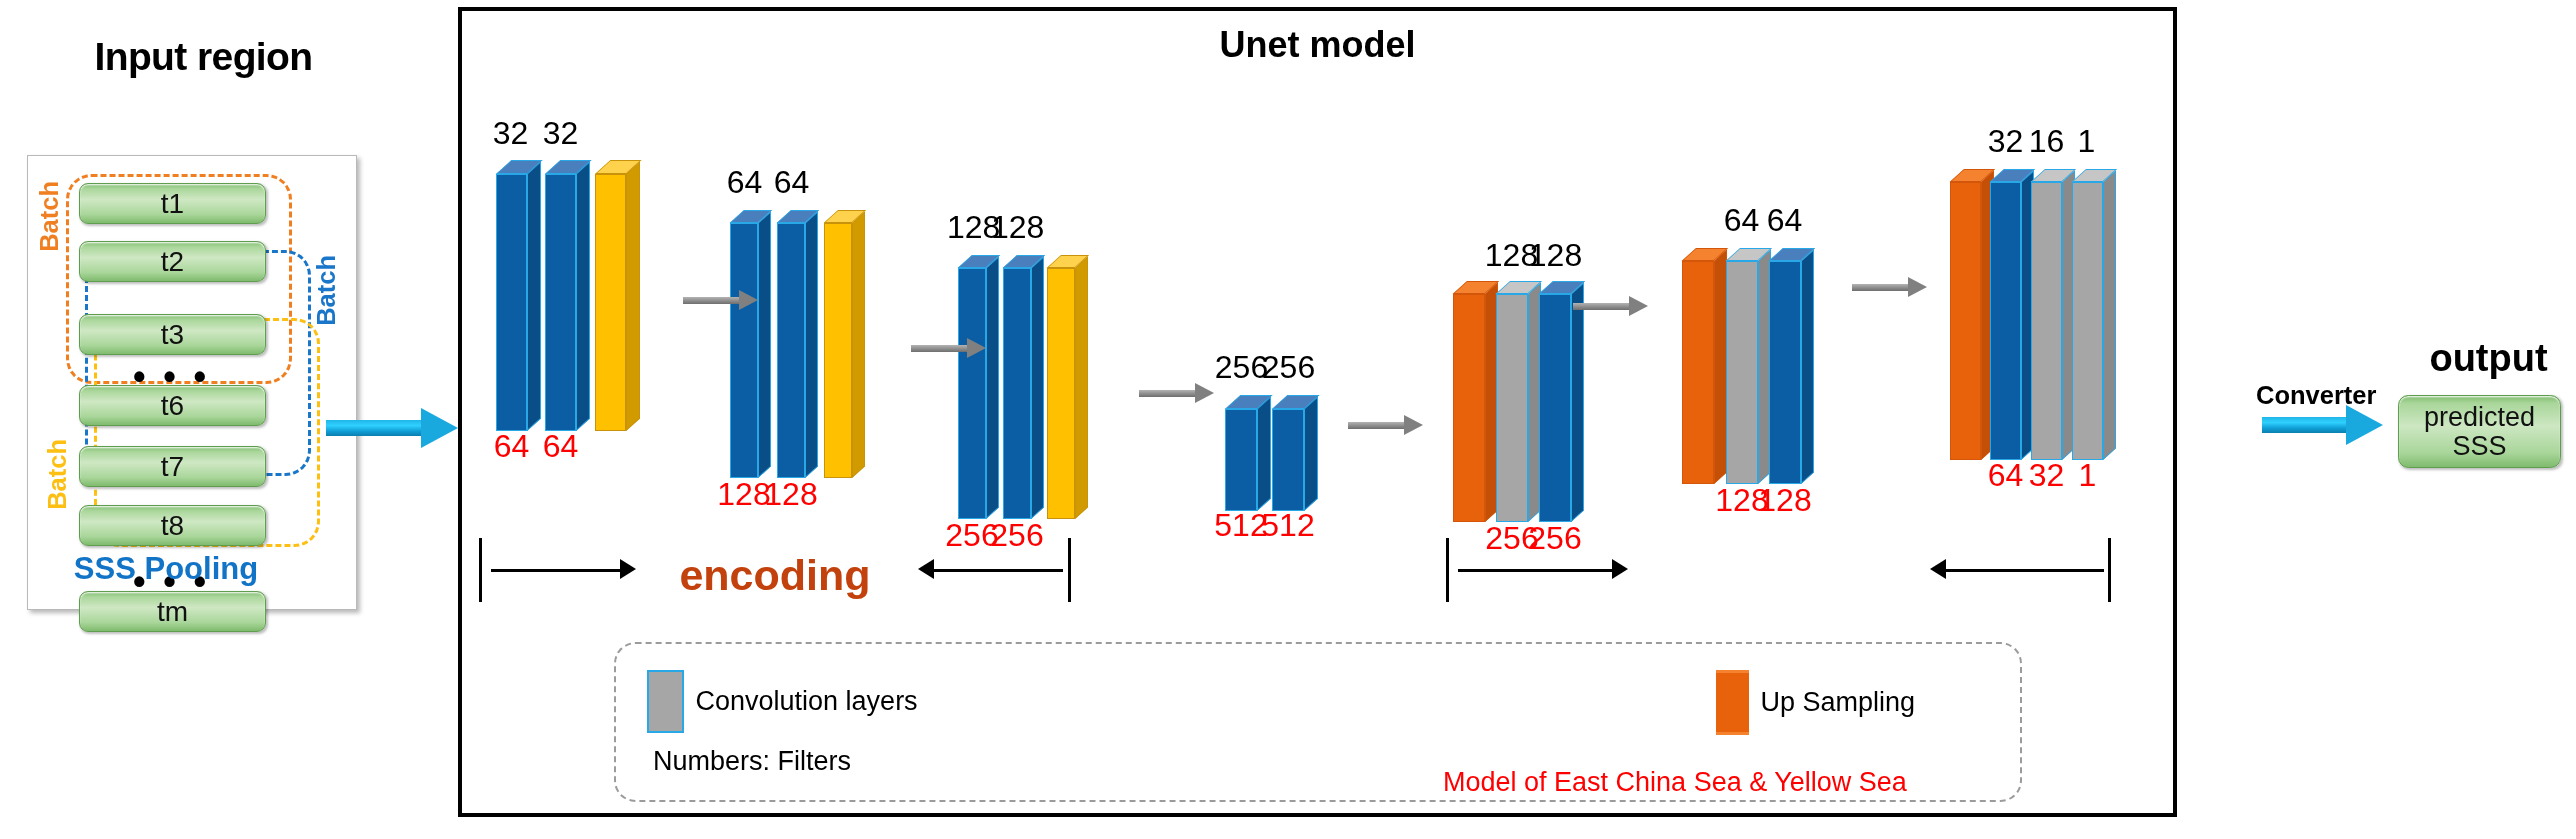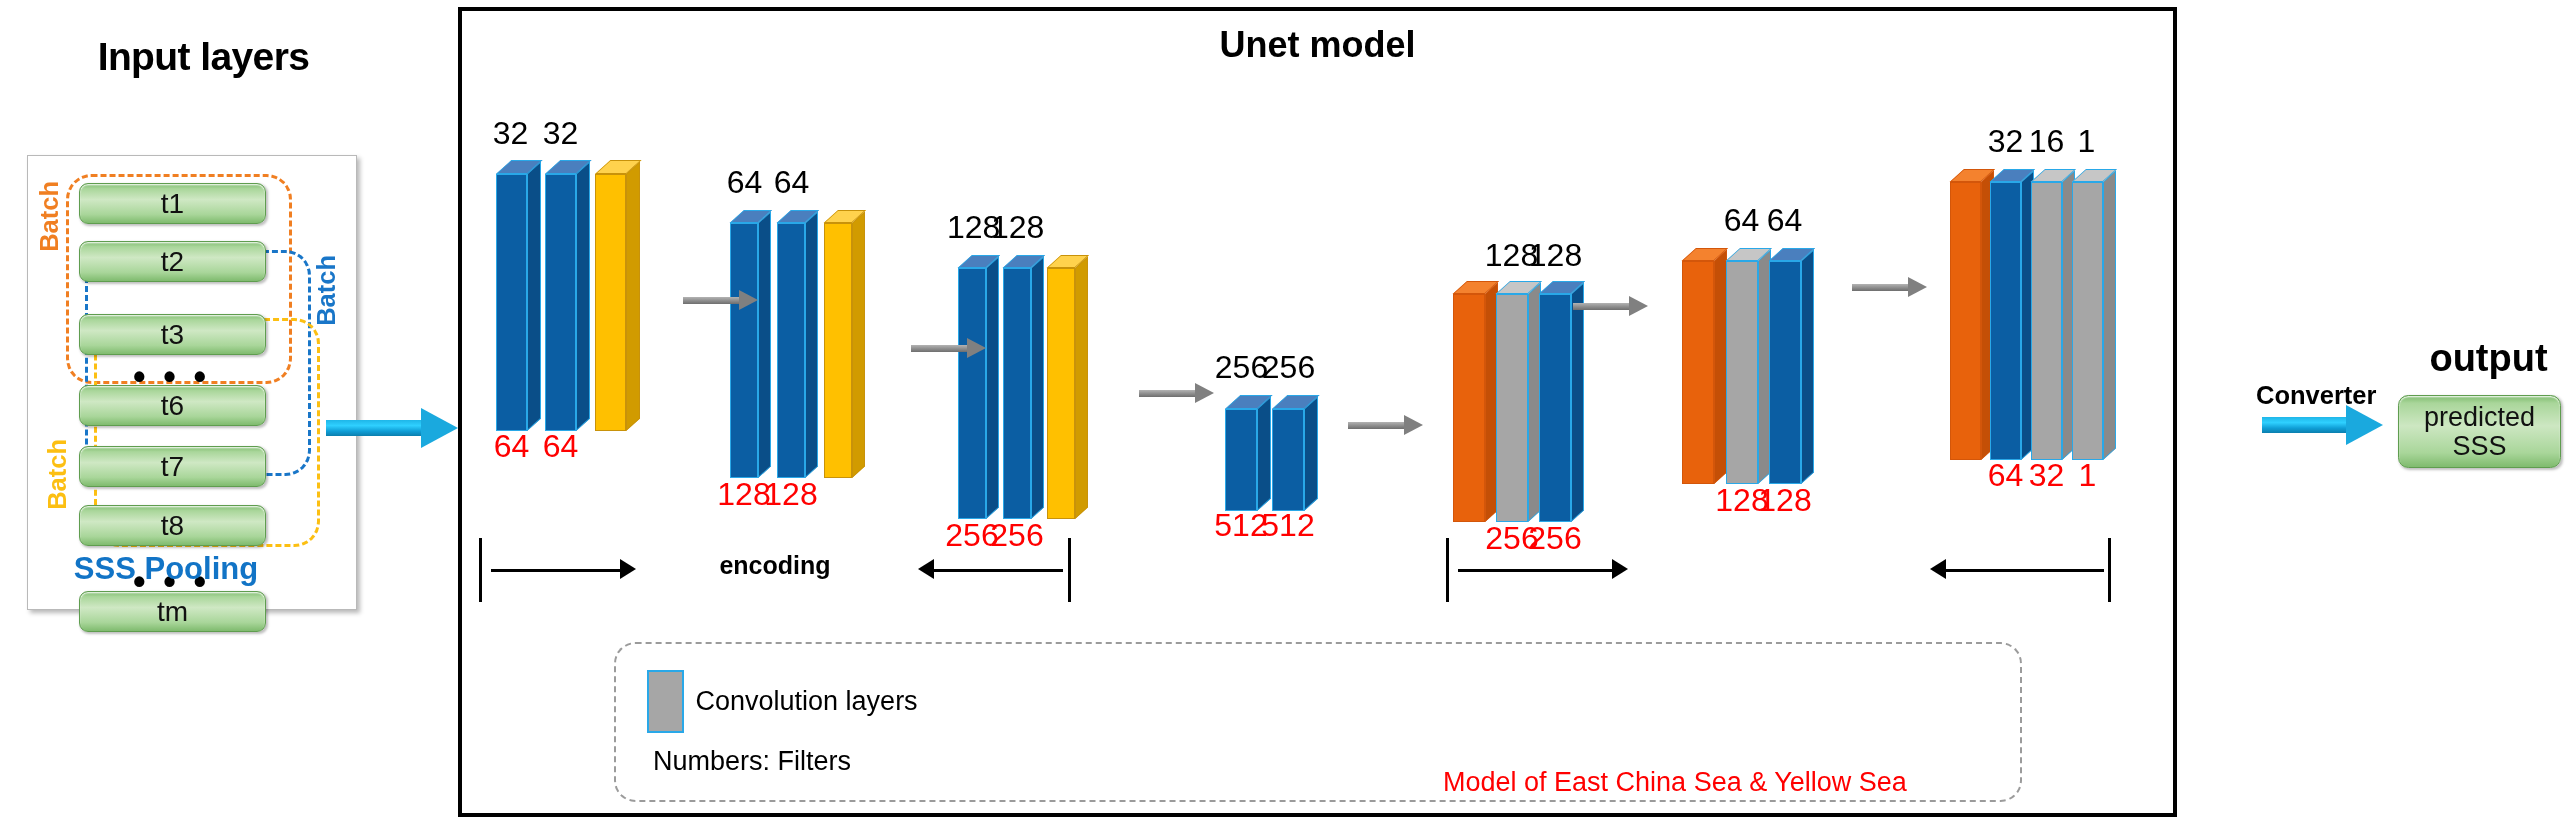--- a/index.html
+++ b/index.html
@@ -78,21 +78,21 @@
   
   .brkrow{position:absolute;height:64px;}
   .brk-v{position:absolute;width:3.2px;background:#000;top:0;height:64px;}
   .brk-line{position:absolute;height:3.2px;background:#000;top:31px;}
   .brk-ar-r{position:absolute;top:21px;width:0;height:0;
       border-top:10.8px solid transparent;border-bottom:10.8px solid transparent;
       border-left:16.5px solid #000;}
   .brk-ar-l{position:absolute;top:21px;width:0;height:0;
       border-top:10.8px solid transparent;border-bottom:10.8px solid transparent;
       border-right:16.5px solid #000;}
-  .brk-text{position:absolute;top:12.7px;font-size:25px;font-weight:bold;color:#000000;
+  .brk-text{position:absolute;top:12.7px;font-size:43px;font-weight:bold;color:#c2410c;
       text-align:center;white-space:nowrap;}
 
   
   #legend{position:absolute;left:614px;top:642px;width:1404px;height:156px;
       border:2.5px dashed #9b9b9b;border-radius:21.6px;background:#fff;text-align:right;}
   .lg-item{position:absolute;display:flex;align-items:center;}
   .lg-swatch{width:33px;height:59px;margin-right:11.5px;}
   .lg-text{font-size:27px;color:#000;white-space:nowrap;}
   .lg-note{position:absolute;font-size:27px;color:#000;white-space:nowrap;}
   .lg-note.red{color:#ff0000;margin-top:21px;}
@@ -104,21 +104,21 @@
   #predicted-box{left:2398px;top:395px;width:161px;height:71px;border-radius:10.2px;
       background:linear-gradient(to bottom,#7fbb6e 0%,#a9d69a 10%,#cde7c2 42%,#a9d69a 80%,#7fbb6e 100%);
       border:0.6px solid #5f9d4f;
       box-shadow:inset 0 1.3px 1.3px rgba(255,255,255,.85),1.3px 1.9px 2.5px rgba(0,0,0,.25);
       display:flex;align-items:center;justify-content:center;text-align:center;
       font-size:27px;color:#111;line-height:1.05;}
 </style>
 </head>
 <body>
 
-<div class="abs" id="input-title">Input layers</div>
+<div class="abs" id="input-title">Input region</div>
 
 <div class="abs" id="input-box"></div>
 
 <div class="batchbox" id="batch-orange"></div>
 <div class="batchbox" id="batch-blue"></div>
 <div class="batchbox" id="batch-yellow"></div>
 
 <div class="batchlabel" id="batch-label-orange">Batch</div>
 <div class="batchlabel" id="batch-label-blue">Batch</div>
 <div class="batchlabel" id="batch-label-yellow">Batch</div>
@@ -335,20 +335,24 @@
   <div class="brk-ar-r" style="left:166px;"></div>
   <div class="brk-ar-l" style="left:484px;"></div>
   <div class="brk-line" style="left:499px;width:159px;"></div>
 </div>
 
 <div id="legend">
   <div class="lg-item" style="left:31px;top:25.5px;">
     <span class="lg-swatch" style="background: rgb(166, 166, 166); border: 2.5px solid rgb(41, 168, 232);"></span>
     <span class="lg-text">Convolution layers</span>
   </div>
+  <div class="lg-item" style="left:1100px;top:25.5px;">
+    <span class="lg-swatch" style="background: rgb(232, 98, 12); border-top: 3.8px solid rgb(244, 130, 46); border-bottom: 3.8px solid rgb(244, 130, 46);"></span>
+    <span class="lg-text">Up Sampling</span>
+  </div>
 
   <div class="lg-note" style="left:37px;top:102px;">Numbers:  Filters</div>
   <div class="lg-note red" style="left:827px;top:102px;">Model of East China Sea &amp; Yellow Sea</div>
 </div>
 
 <div class="abs" id="output-title">output</div>
 <div class="abs" id="converter-label">Converter</div>
 <div class="cyan-arrow" id="arrow-converter">
   <div class="shaft"></div>
   <div class="head"></div>

